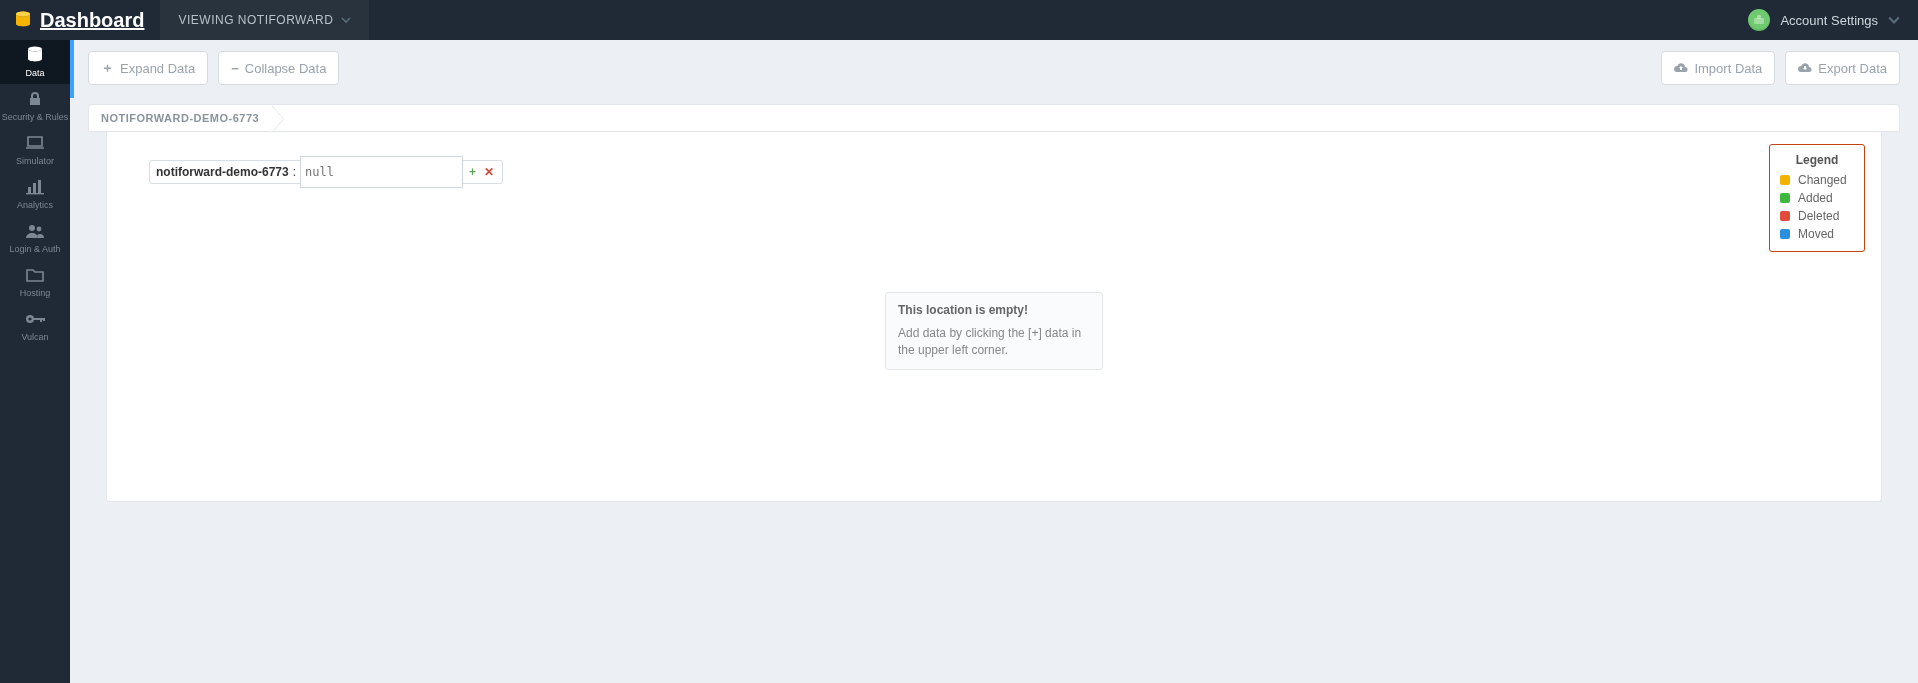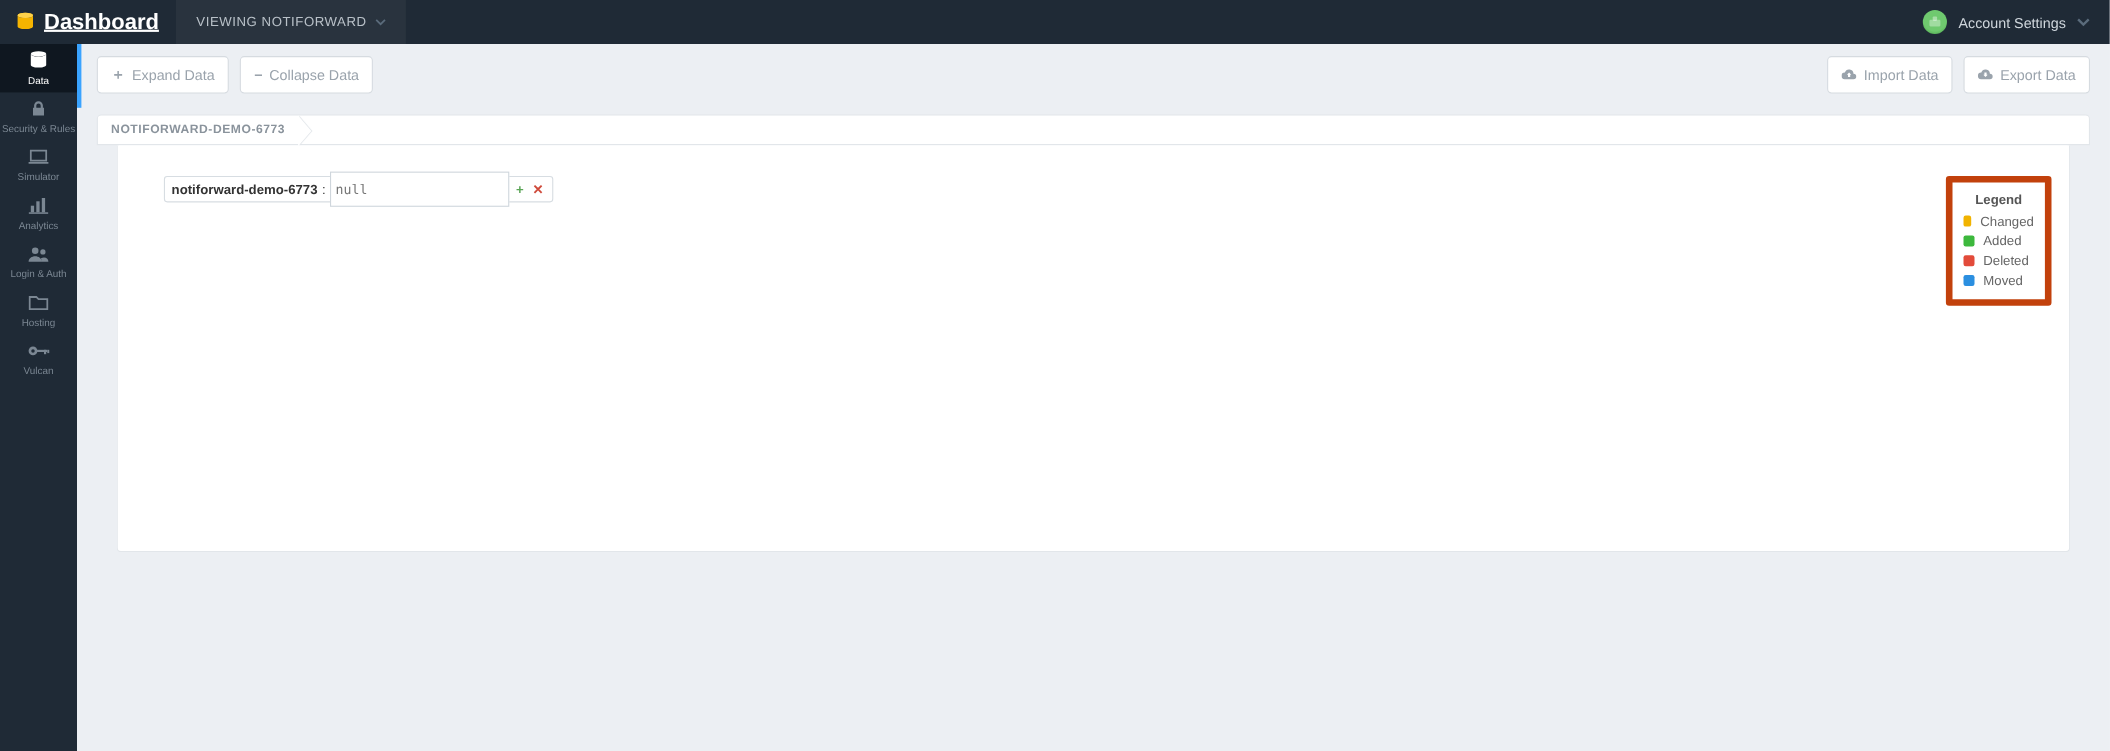--- a/index.html
+++ b/index.html
@@ -205,23 +205,23 @@
   display: inline-flex; align-items: center;
   min-width: 42px;
 }
 .node-act { font-weight: 700; cursor: pointer; padding: 0 2px; }
 .act-add { color: #5aa556; }
 .act-del { color: #cf4a3b; }
 
 
 .legend {
   position: absolute;
-  top: 28px; right: 16px;
+  top: 12px; right: 16px;
   width: 96px;
-  border: 6px solid #c2410c;
+  border: 1px solid #c2410c;
   border-radius: 3px;
   background: #fff;
   padding: 8px 10px 10px 10px;
 }
 .legend .lg-title {
   font-weight: 700;
   font-size: 12px;
   color: #555;
   text-align: center;
   margin-bottom: 6px;
@@ -459,19 +459,23 @@
           <div class="legend-row">
             <span class="swatch" style="background:#e24b3a"></span>
             <span>Deleted</span>
           </div>
           <div class="legend-row">
             <span class="swatch" style="background:#2b8fe0"></span>
             <span>Moved</span>
           </div>
         </div>
 
+        <div class="empty-box">
+          <div class="emp-title">This location is empty!</div>
+          <div class="emp-body">Add data by clicking the [+] data in the upper left corner.</div>
+        </div>
 
       </div>
     </div>
 
 
   </div>
 </div>
 
 </body></html>

